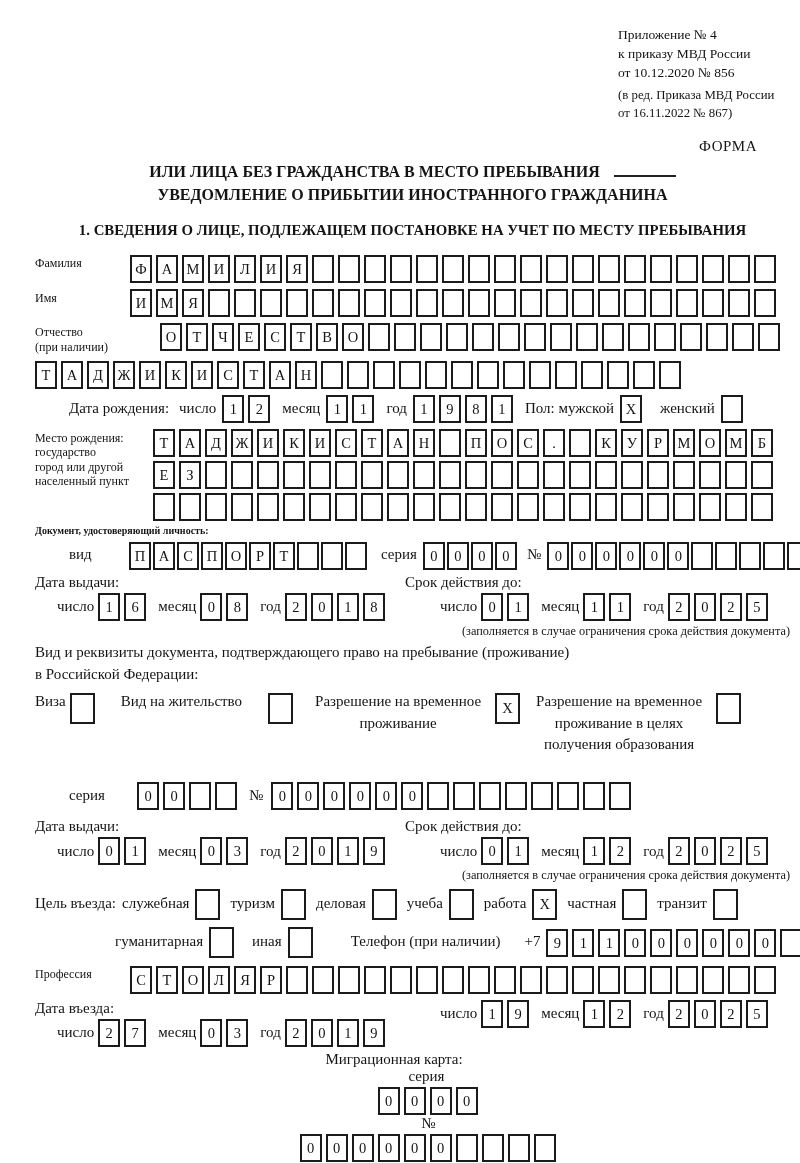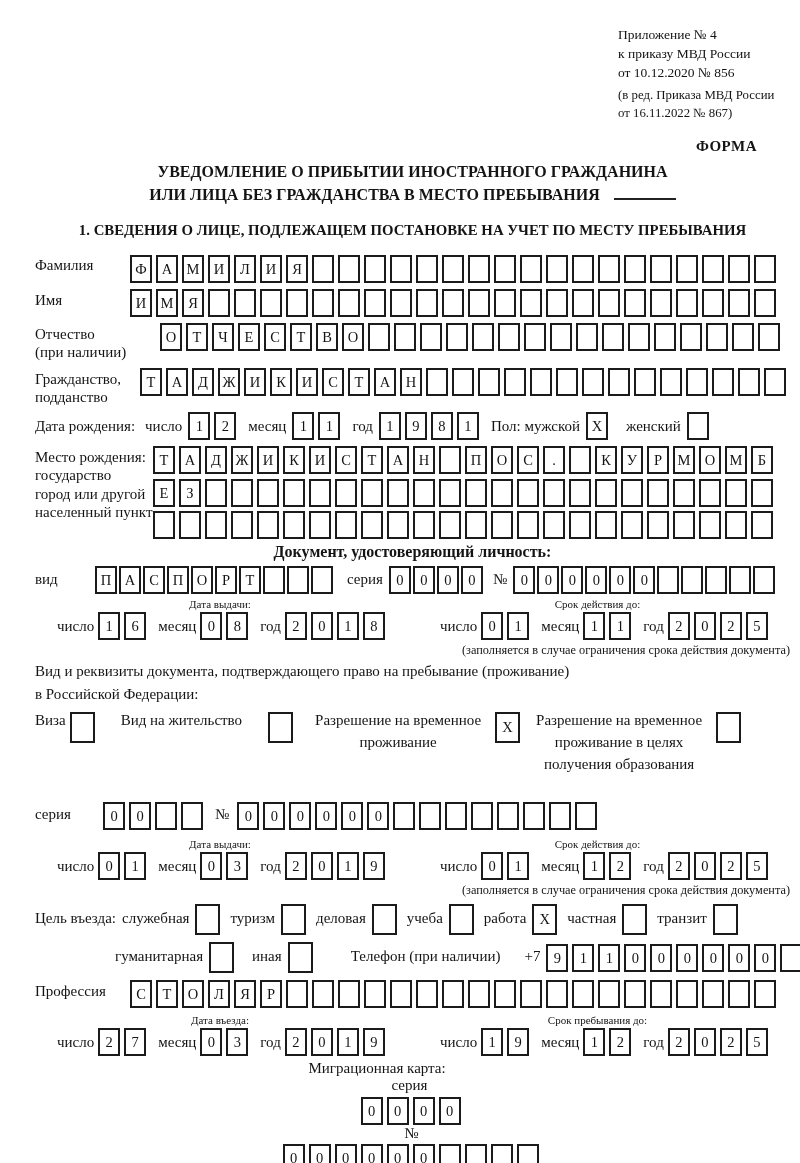--- a/index.html
+++ b/index.html
@@ -3,53 +3,53 @@
 <meta charset="utf-8">
 <style>
   html,body{margin:0;padding:0;background:#fff;}
   body{width:800px;height:1163px;overflow:hidden;color:#141414;
        font-family:"Liberation Serif","DejaVu Serif",serif;}
   .page{padding:26px 10px 0 35px;width:755px;}
 
   
   .annex{margin-left:583px;font-size:13.5px;line-height:1.4;}
   .annex-sub{font-size:12.8px;margin-top:4px;line-height:1.4;}
-  .forma{text-align:right;padding-right:33px;font-weight:bold;font-size:15px;
+  .forma{text-align:right;padding-right:33px;font-weight:normal;font-size:15px;
          margin:16px 0 6px;letter-spacing:.5px;}
 
   
   .title{text-align:center;font-weight:bold;font-size:16px;line-height:1.4;margin-top:6px;}
   .title-blank{display:inline-block;width:62px;border-bottom:2px solid #222;margin-left:14px;}
   .sec{text-align:center;font-weight:bold;font-size:14.8px;margin:16px 0 13px;}
 
   
   .frow{display:flex;align-items:flex-start;margin-bottom:4px;}
-  .rowc{display:flex;align-items:center;margin-bottom:4px;}
-  .flabel{font-size:15px;line-height:1.22;padding-top:4px;flex:none;}
+  .rowc{display:flex;align-items:center;margin-bottom:4px;margin-left:34px;}
+  .flabel{font-size:12px;line-height:1.22;padding-top:4px;flex:none;}
   .w95{width:95px;}  .w105{width:105px;} .w125{width:125px;} .w118{width:118px;} .w112{width:112px;}
 
   
   .cell{display:inline-block;width:18px;height:24px;border:2px solid #1b1b1b;margin-right:4px;
         text-align:center;font-size:14.5px;line-height:24px;vertical-align:middle;background:#fff;}
   .cells{white-space:nowrap;line-height:30px;flex:none;}
   .tight .cell{margin-right:2px;}
   .mb8{margin-bottom:7px;}
   .mb2{margin-bottom:2px;}
 
   .inlbl{font-size:15px;flex:none;}
   .mr6{margin-right:6px;} .mr10{margin-right:10px;} .ml6{margin-left:6px;}
 
   
-  .subhead{text-align:center;font-weight:bold;font-size:16px;margin:1px 0 3px;}
+  .subhead{text-align:left;font-weight:bold;font-size:10px;margin:1px 0 3px;}
 
   
   .dates{display:flex;margin:2px 0 2px;}
   .dcol-left{width:370px;flex:none;}
   .dcol-right{flex:1;}
-  .dhead{text-align:center;font-size:11px;margin-bottom:2px;}
+  .dhead{font-size:15px;margin-bottom:2px;}
   .dline{display:flex;align-items:center;white-space:nowrap;}
   .dline .dlbl{font-size:15px;margin-right:4px;flex:none;}
   .dgrp{flex:none;margin-right:8px;white-space:nowrap;}
   .ind-l{padding-left:22px;} .ind-r{padding-left:35px;}
   .dnote{font-size:12.3px;text-align:right;margin-top:3px;}
 
   
   .intro{font-size:15px;line-height:1.5;}
   .optrow{display:flex;align-items:flex-start;margin:5px 0 24px;font-size:15px;}
   .opt-label{text-align:center;line-height:1.45;}
@@ -74,22 +74,22 @@
     <div>от 10.12.2020 № 856</div>
     <div class="annex-sub">
       <div>(в ред. Приказа МВД России</div>
       <div>от 16.11.2022 № 867)</div>
     </div>
   </div>
 
   <div class="forma">ФОРМА</div>
 
   <div class="title">
+    <div><span>ИЛИ ЛИЦА БЕЗ ГРАЖДАНСТВА В МЕСТО ПРЕБЫВАНИЯ</span><span class="title-blank"></span></div>
     <div>УВЕДОМЛЕНИЕ О ПРИБЫТИИ ИНОСТРАННОГО ГРАЖДАНИНА</div>
-    <div><span>ИЛИ ЛИЦА БЕЗ ГРАЖДАНСТВА В МЕСТО ПРЕБЫВАНИЯ</span><span class="title-blank"></span></div>
   </div>
 
   <div class="sec">1. СВЕДЕНИЯ О ЛИЦЕ, ПОДЛЕЖАЩЕМ ПОСТАНОВКЕ НА УЧЕТ ПО МЕСТУ ПРЕБЫВАНИЯ</div>
 
   <div class="frow">
     <div class="flabel w95">Фамилия</div>
     <div class="cells"><span class="cell">Ф</span><span class="cell">А</span><span class="cell">М</span><span class="cell">И</span><span class="cell">Л</span><span class="cell">И</span><span class="cell">Я</span><span class="cell"></span><span class="cell"></span><span class="cell"></span><span class="cell"></span><span class="cell"></span><span class="cell"></span><span class="cell"></span><span class="cell"></span><span class="cell"></span><span class="cell"></span><span class="cell"></span><span class="cell"></span><span class="cell"></span><span class="cell"></span><span class="cell"></span><span class="cell"></span><span class="cell"></span><span class="cell"></span></div>
   </div>
 
   <div class="frow">
@@ -99,24 +99,20 @@
 
   <div class="frow">
     <div class="flabel w125">
       <div>Отчество</div>
       <div>(при наличии)</div>
     </div>
     <div class="cells"><span class="cell">О</span><span class="cell">Т</span><span class="cell">Ч</span><span class="cell">Е</span><span class="cell">С</span><span class="cell">Т</span><span class="cell">В</span><span class="cell">О</span><span class="cell"></span><span class="cell"></span><span class="cell"></span><span class="cell"></span><span class="cell"></span><span class="cell"></span><span class="cell"></span><span class="cell"></span><span class="cell"></span><span class="cell"></span><span class="cell"></span><span class="cell"></span><span class="cell"></span><span class="cell"></span><span class="cell"></span><span class="cell"></span></div>
   </div>
 
   <div class="frow">
-    <div class="flabel w105">
-      <div>Гражданство,</div>
-      <div>подданство</div>
-    </div>
     <div class="cells"><span class="cell">Т</span><span class="cell">А</span><span class="cell">Д</span><span class="cell">Ж</span><span class="cell">И</span><span class="cell">К</span><span class="cell">И</span><span class="cell">С</span><span class="cell">Т</span><span class="cell">А</span><span class="cell">Н</span><span class="cell"></span><span class="cell"></span><span class="cell"></span><span class="cell"></span><span class="cell"></span><span class="cell"></span><span class="cell"></span><span class="cell"></span><span class="cell"></span><span class="cell"></span><span class="cell"></span><span class="cell"></span><span class="cell"></span><span class="cell"></span></div>
   </div>
 
   <div class="rowc" style="margin-top:6px;">
     <span class="inlbl mr10">Дата рождения:</span>
     <span class="inlbl mr6">число</span>
     <span class="dgrp"><span class="cell">1</span><span class="cell">2</span></span>
     <span class="inlbl mr6">месяц</span>
     <span class="dgrp"><span class="cell">1</span><span class="cell">1</span></span>
     <span class="inlbl mr6">год</span>
@@ -273,21 +269,20 @@
       <div class="dline ind-l">
         <span class="dlbl">число</span>
         <span class="dgrp"><span class="cell">2</span><span class="cell">7</span></span>
         <span class="dlbl">месяц</span>
         <span class="dgrp"><span class="cell">0</span><span class="cell">3</span></span>
         <span class="dlbl">год</span>
         <span class="dgrp"><span class="cell">2</span><span class="cell">0</span><span class="cell">1</span><span class="cell">9</span></span>
       </div>
     </div>
     <div class="dcol-right">
-      <div class="dhead">Срок пребывания до:</div>
       <div class="dline ind-r">
         <span class="dlbl">число</span>
         <span class="dgrp"><span class="cell">1</span><span class="cell">9</span></span>
         <span class="dlbl">месяц</span>
         <span class="dgrp"><span class="cell">1</span><span class="cell">2</span></span>
         <span class="dlbl">год</span>
         <span class="dgrp"><span class="cell">2</span><span class="cell">0</span><span class="cell">2</span><span class="cell">5</span></span>
       </div>
     </div>
   </div>

